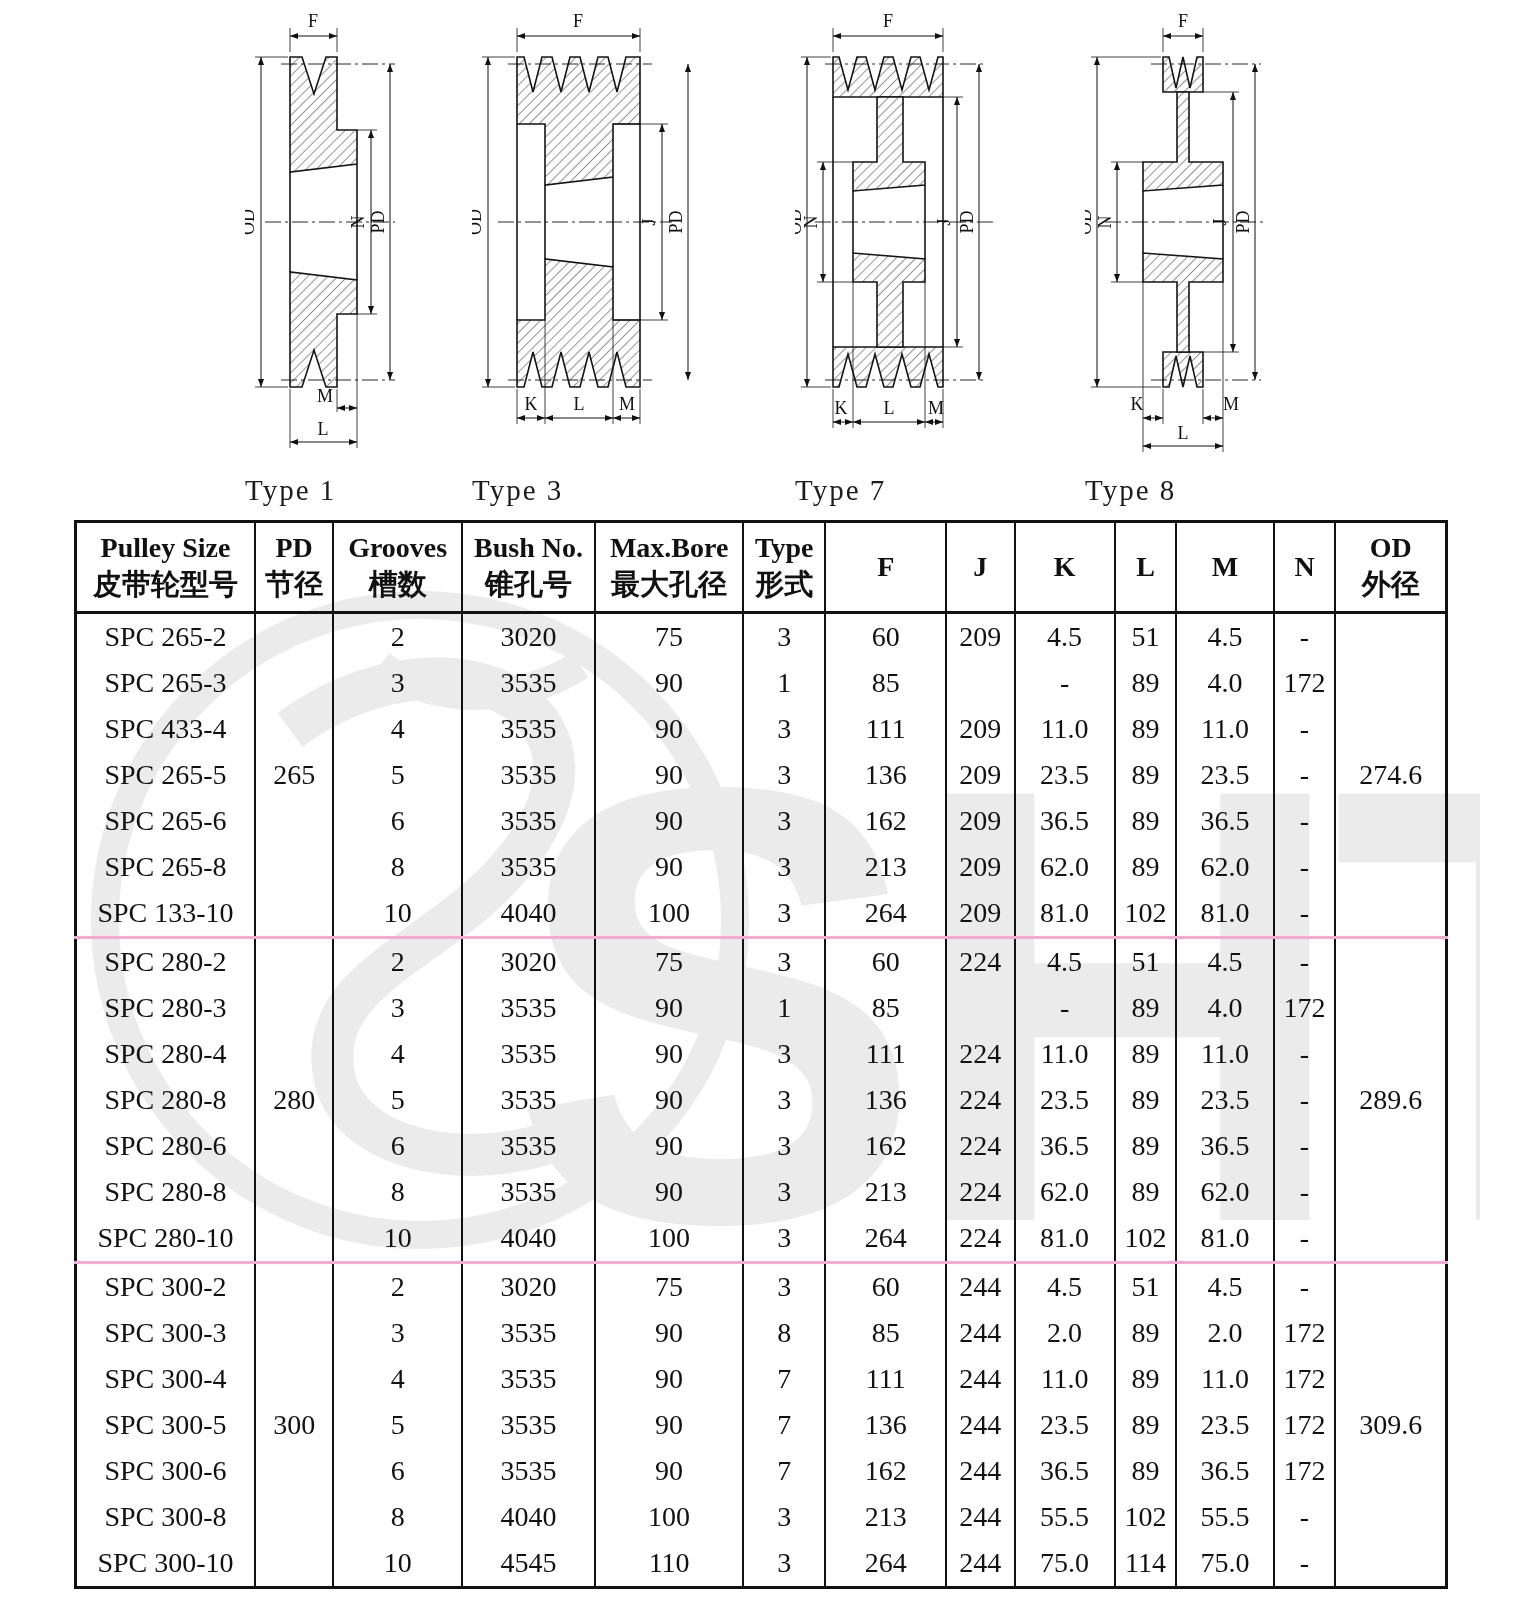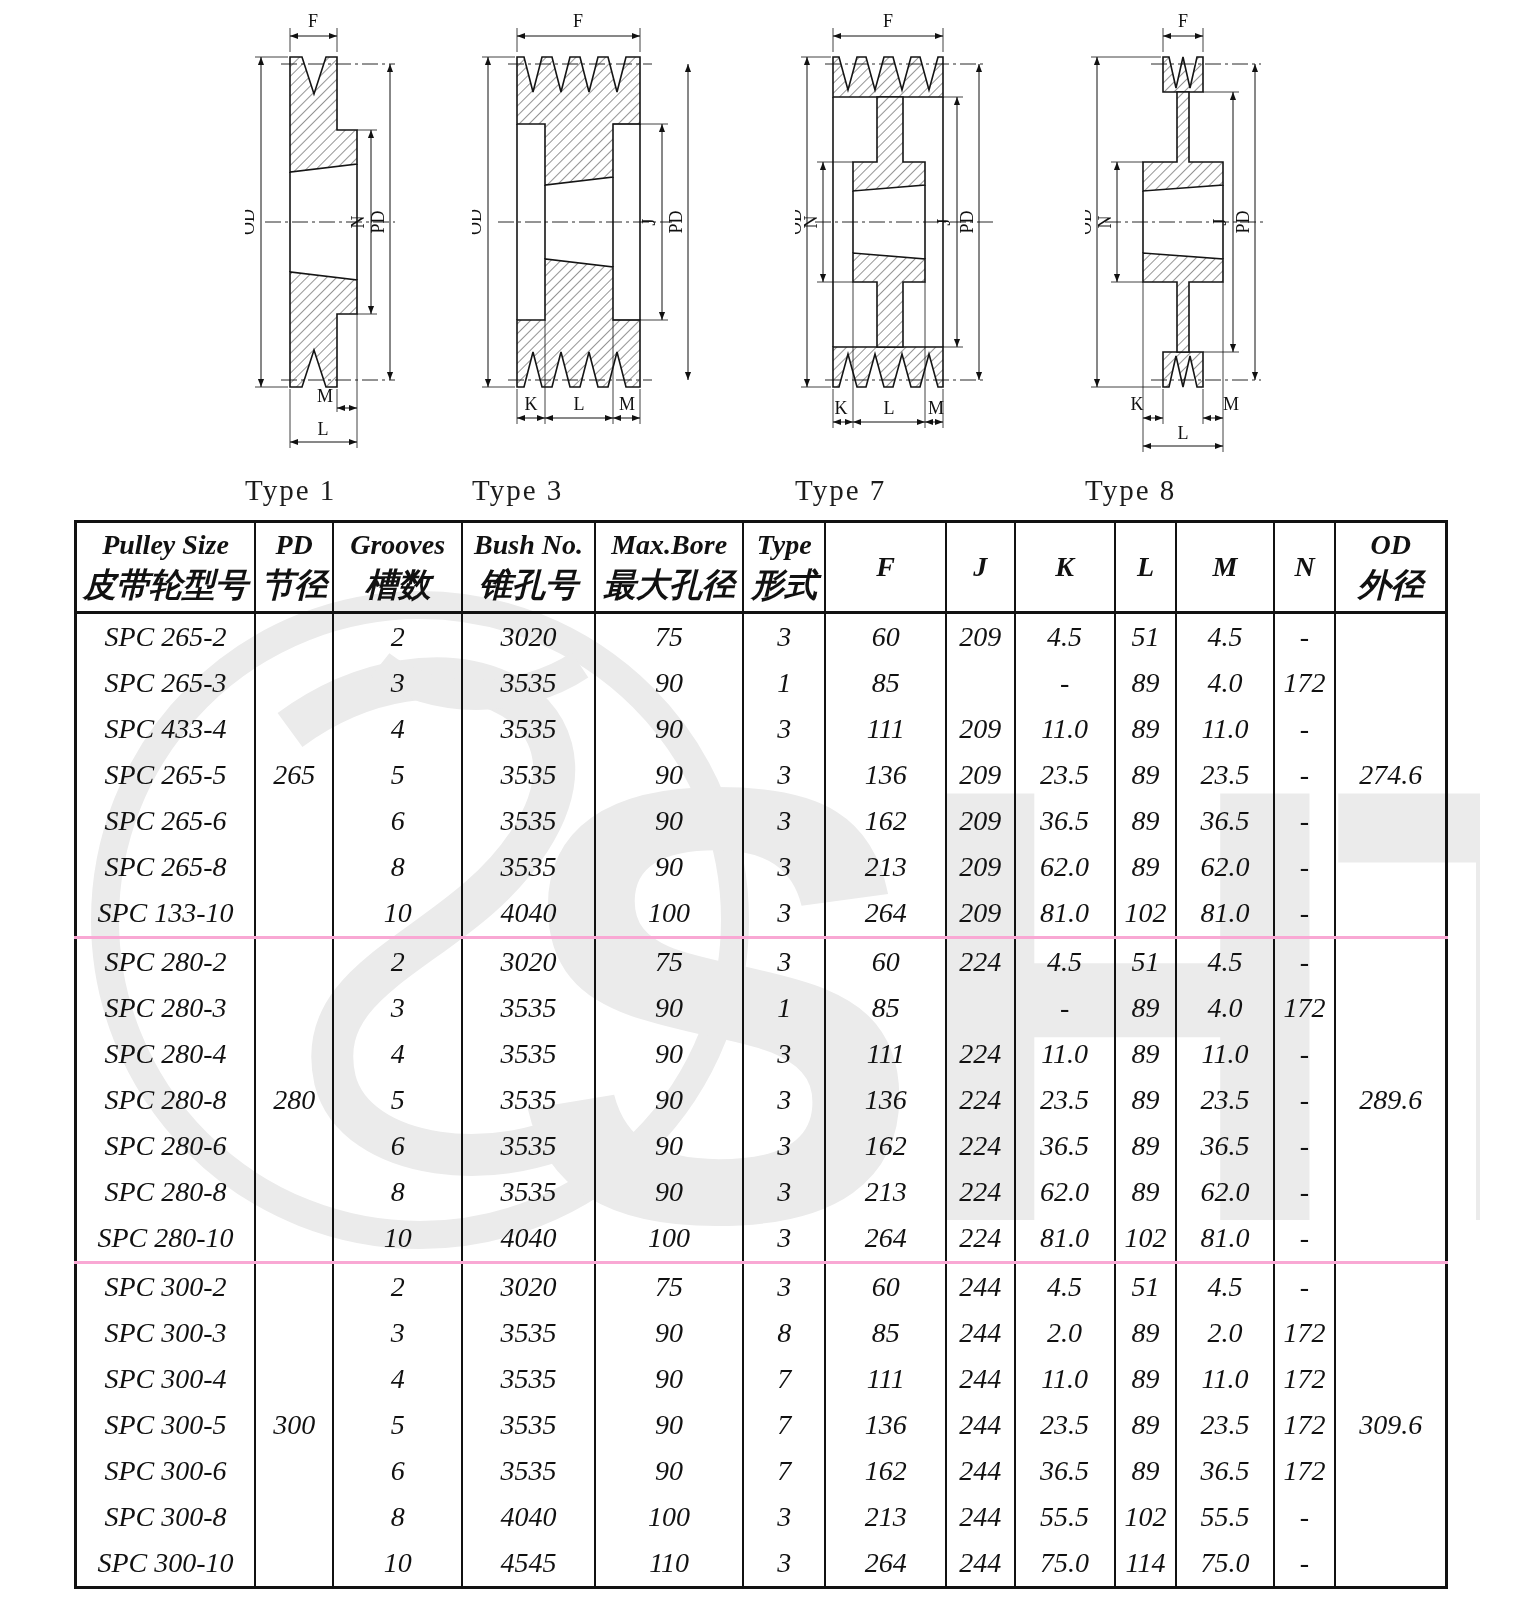--- a/index.html
+++ b/index.html
@@ -13,29 +13,29 @@
   .diagram svg{display:block;}
   .diagram figcaption{font-size:29px;margin-top:2px;letter-spacing:2px;color:#1c1c1c;}
   .dlabel{font-family:"Liberation Serif","DejaVu Serif",serif;font-size:18px;fill:#111;}
   .hatched{fill:url(#hatch);stroke:#151515;stroke-width:1.6;}
   .bodyline{stroke:#151515;stroke-width:1.6;fill:none;}
   .dim{stroke:#111;stroke-width:1;fill:none;marker-start:url(#arr);marker-end:url(#arr);}
   .ext{stroke:#111;stroke-width:0.8;fill:none;}
   .cl{stroke:#111;stroke-width:0.9;fill:none;stroke-dasharray:16 4 3 4;}
   
   .table-area{position:relative;z-index:1;margin:8px 0 0 74px;width:1374px;}
-  table.spec{border-collapse:collapse;width:100%;table-layout:fixed;background:transparent;font-style:italic;}
+  table.spec{border-collapse:collapse;width:100%;table-layout:fixed;background:transparent;}
   table.spec{border:3px solid #111;}
   table.spec th,table.spec td{border-left:2px solid #111;text-align:center;padding:0;
         font-family:"Liberation Serif","DejaVu Serif",serif;}
   table.spec th{border-bottom:3px solid #111;height:88px;vertical-align:middle;
         font-size:28px;font-weight:bold;line-height:1.3;}
   table.spec td{font-size:28px;height:46px;vertical-align:middle;font-weight:normal;}
   tr.group-start td{border-top:3px solid #f9a8d4;}
-  .h-zh{font-size:33px;}
+  .h-zh{font-size:29px;}
 </style>
 </head>
 <body>
 
 <div class="page">
 
   <svg width="0" height="0" style="position:absolute" aria-hidden="true">
     <defs>
       <pattern id="hatch" patternUnits="userSpaceOnUse" width="7" height="7" patternTransform="rotate(45)">
         <rect width="7" height="7" fill="#ffffff"></rect>

